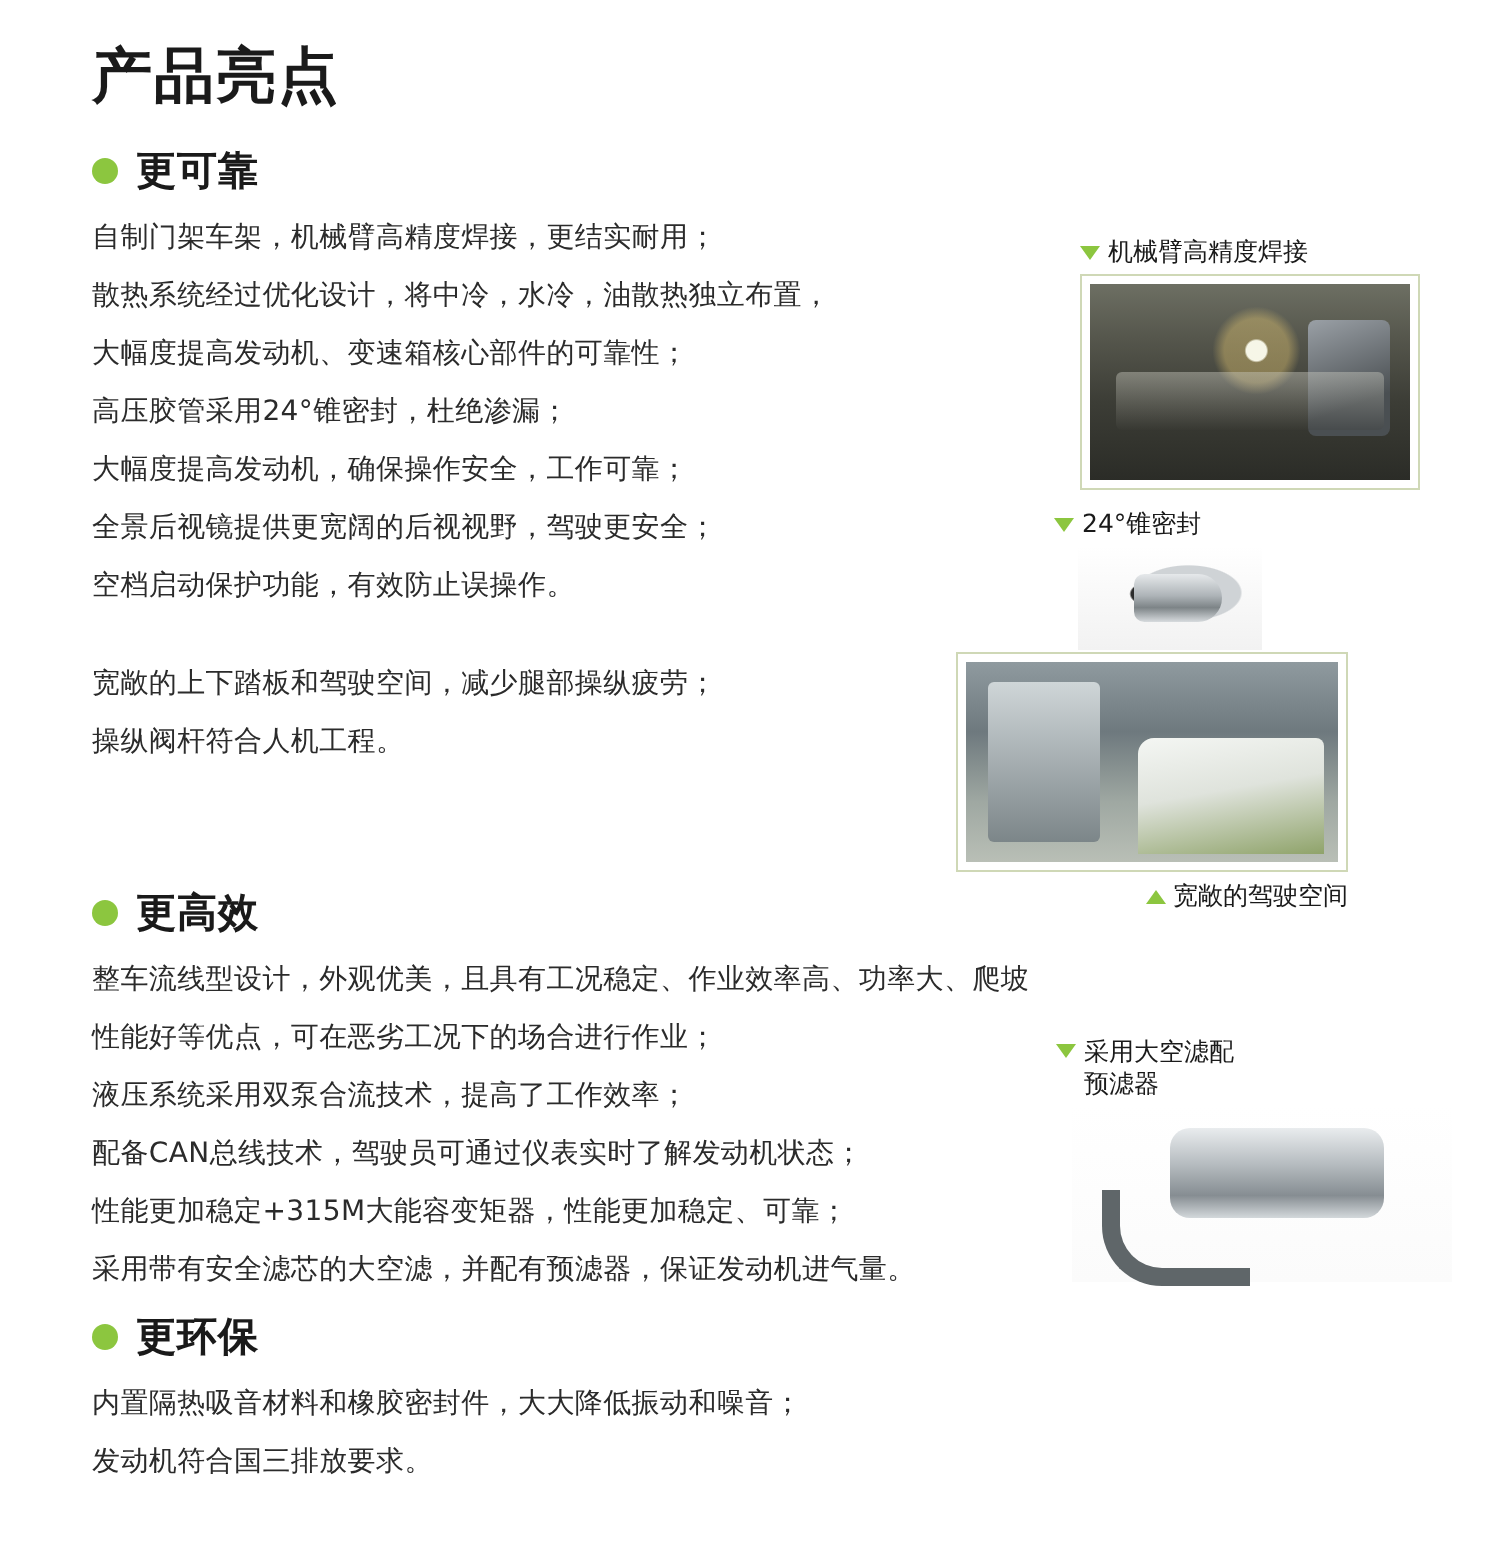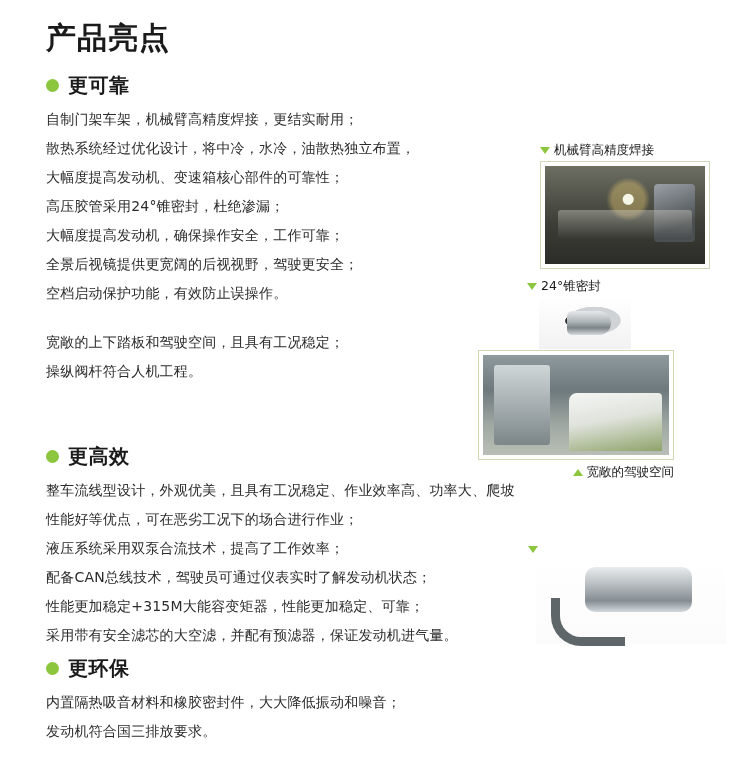--- a/index.html
+++ b/index.html
@@ -65,21 +65,20 @@
     line-height: 29px;
     color: #2b2b2b;
     font-family: "DejaVu Sans", "Liberation Sans", sans-serif;
     letter-spacing: 0.2px;
   }
   .sec-body p { margin: 0; }
 
   
   .figure {
     position: absolute;
-    margin-top: 24px;
   }
   .fig-frame {
     border: 1px solid #cfd8b6;
     padding: 4px;
     background: #fff;
     box-sizing: border-box;
     overflow: hidden;
   }
   .fig-caption {
     display: flex;
@@ -224,21 +223,21 @@
       <p>大幅度提高发动机、变速箱核心部件的可靠性；</p>
       <p>高压胶管采用24°锥密封，杜绝渗漏；</p>
       <p>大幅度提高发动机，确保操作安全，工作可靠；</p>
       <p>全景后视镜提供更宽阔的后视视野，驾驶更安全；</p>
       <p>空档启动保护功能，有效防止误操作。</p>
     </div>
   </div>
 
   <div class="section" style="top:328px; width:430px;">
     <div class="sec-body">
-      <p>宽敞的上下踏板和驾驶空间，且具有工况稳定；</p>
+      <p>宽敞的上下踏板和驾驶空间，减少腿部操纵疲劳；</p>
       <p>操纵阀杆符合人机工程。</p>
     </div>
   </div>
 
   <div class="section" style="top:443px; width:660px;">
     <div class="sec-head">
       <span class="bullet"></span>
       <span class="sec-title">更高效</span>
     </div>
     <div class="sec-body">
@@ -288,19 +287,23 @@
     </div>
     <div class="fig-caption below" style="justify-content:flex-end;">
       <span class="tri-up"></span>
       <span>宽敞的驾驶空间</span>
     </div>
   </div>
 
   <div class="figure" style="left:528px; top:518px; width:210px;">
     <div class="fig-caption above" style="align-items:flex-start;">
       <span class="tri-down" style="margin-top:4px;"></span>
+      <span class="fig-caption-block">
+        <span style="display:block;">采用大空滤配</span>
+        <span style="display:block;">预滤器</span>
+      </span>
     </div>
     <div style="width:190px; height:88px; margin-left:8px;">
       <div class="photo photo-filter"></div>
     </div>
   </div>
 
 </div>
 
 </body></html>

